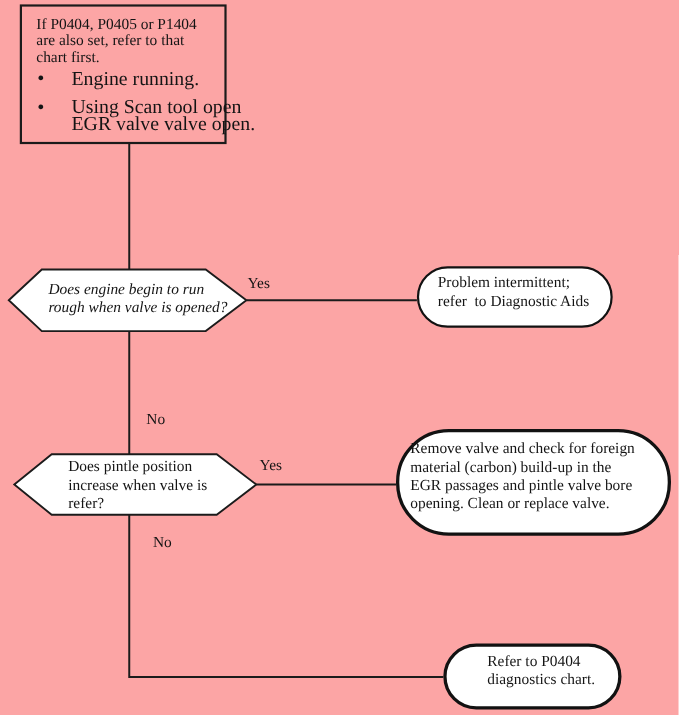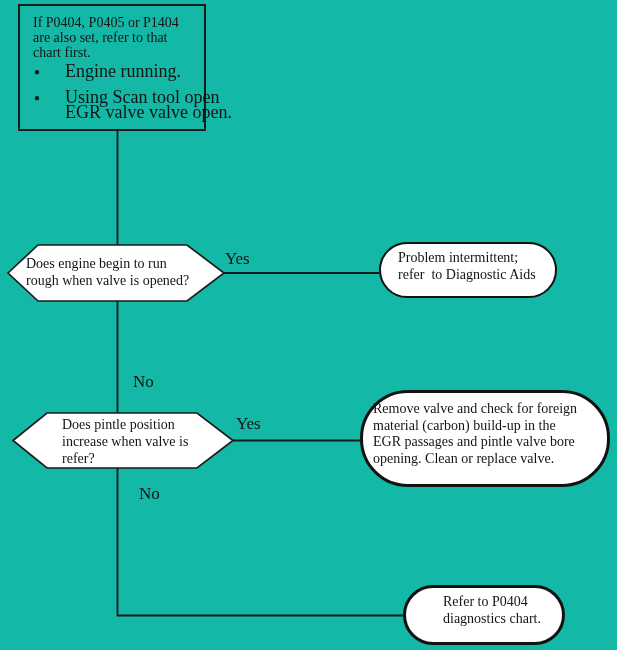--- a/index.html
+++ b/index.html
@@ -1,36 +1,36 @@
 <!DOCTYPE html>
 <html><head>
 <meta charset="utf-8">
 <style>
   html,body { margin:0; padding:0; background:#ffffff; }
   .canvas {
-    position:relative; width:617px; height:650px; background:#14b8a6;
+    position:relative; width:617px; height:650px; background:#fca5a5;
     font-family:"Liberation Serif", serif; color:#141414; overflow:hidden;
   }
   .canvas svg { position:absolute; left:0; top:0; }
   .txt { position:absolute; font-size:14px; line-height:17px; }
   .txt div, .btext div { white-space:pre; }
   .startbox {
     position:absolute; left:18px; top:4px; width:188px; height:127px;
     border:2px solid #1b1b1b; box-sizing:border-box;
   }
   .intro { position:absolute; left:13px; top:9px; font-size:14px; line-height:15px; }
   .intro div { white-space:pre; }
   .brow { position:absolute; left:14px; display:flex; }
   .bdot { width:31px; font-size:10px; line-height:15px; }
   .btext { font-size:18px; line-height:15px; }
   .stadium { position:absolute; box-sizing:border-box; border:3px solid #121212; background:#ffffff; }
   .stadium1 { left:379px; top:242px; width:178px; height:56px; border-radius:28px; border-width:2.5px; }
   .stadium2 { left:360px; top:390px; width:250px; height:97px; border-radius:48px; }
   .stadium3 { left:403px; top:585px; width:162px; height:60px; border-radius:30px; }
-  .lbl { position:absolute; font-size:17px; line-height:16px; }
+  .lbl { position:absolute; font-size:14px; line-height:16px; }
 </style>
 </head>
 <body>
 
 <div class="canvas">
 
   <svg width="617" height="650" viewBox="0 0 617 650">
     <path d="M117.5 130 V245" stroke="#1b1b1b" stroke-width="1.8" fill="none"></path>
     <path d="M224 273 H379" stroke="#1b1b1b" stroke-width="1.8" fill="none"></path>
     <path d="M117.5 301 V413" stroke="#1b1b1b" stroke-width="1.8" fill="none"></path>
@@ -54,21 +54,21 @@
     </div>
     <div class="brow" style="top:84px">
       <span class="bdot">●</span>
       <div class="btext">
         <div>Using Scan tool open</div>
         <div>EGR valve valve open.</div>
       </div>
     </div>
   </div>
 
-  <div class="txt" style="left:26px; top:255px;">
+  <div class="txt" style="left:44px; top:255px;font-style:italic;">
     <div>Does engine begin to run</div>
     <div>rough when valve is opened?</div>
   </div>
   <div class="lbl" style="left:225px; top:251px;">Yes</div>
   <div class="lbl" style="left:133px; top:374px;">No</div>
 
   <div class="stadium stadium1"></div>
   <div class="txt" style="left:398px; top:249px;">
     <div>Problem intermittent;</div>
     <div>refer  to Diagnostic Aids</div>

